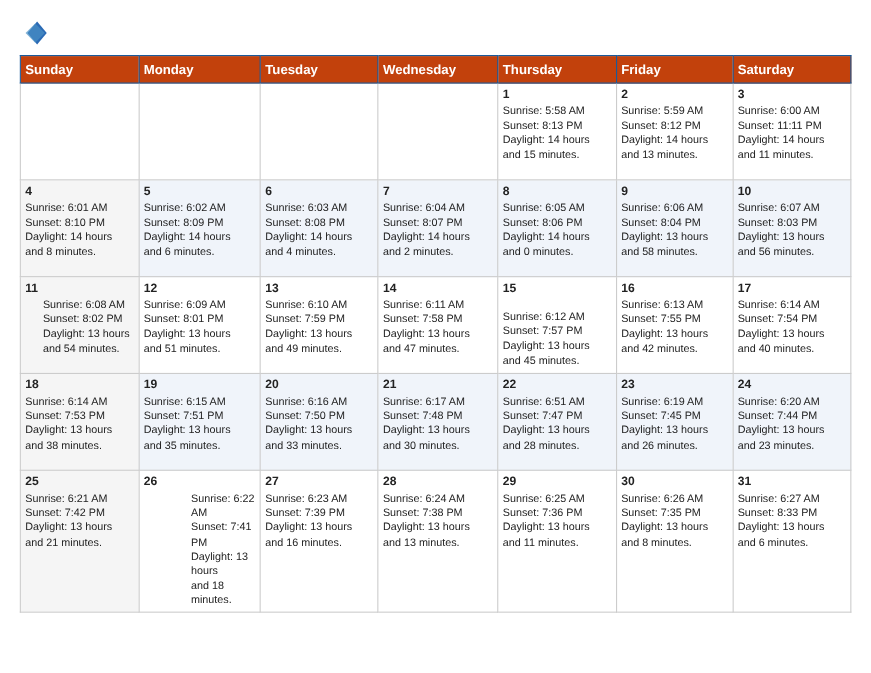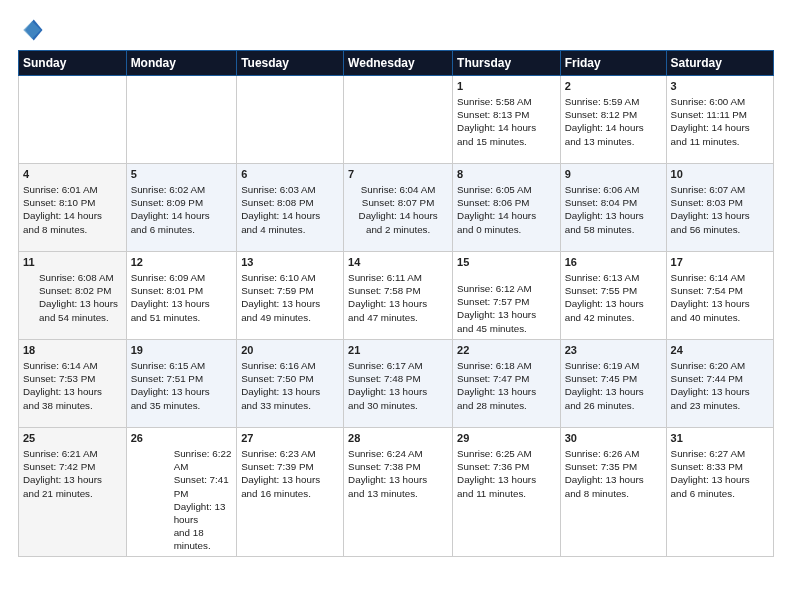--- a/index.html
+++ b/index.html
@@ -53,21 +53,21 @@
       font-size: 15px;
       color: #444;
       margin-top: 2px;
     }
     .calendar {
       width: 100%;
       border-collapse: collapse;
       font-size: 10.5px;
     }
     .calendar thead tr th {
-      background: #0f172a;
+      background: #c2410c;
       color: #fff;
       font-size: 12px;
       font-weight: bold;
       padding: 5px 4px;
       border: 1px solid #1a5a9a;
       text-align: left;
     }
     .calendar tbody tr td {
       vertical-align: top;
       border: 1px solid #ccc;
@@ -178,21 +178,21 @@
           </td>
           <td>
             <span class="day-num">6</span>
             <div class="day-info" style="white-space: pre-line;">Sunrise: 6:03 AM
 Sunset: 8:08 PM
 Daylight: 14 hours
 and 4 minutes.</div>
           </td>
           <td>
             <span class="day-num">7</span>
-            <div class="day-info" style="white-space: pre-line; text-align: center;">Sunrise: 6:04 AM
+            <div class="day-info" style="white-space: pre-line;">Sunrise: 6:04 AM
 Sunset: 8:07 PM
 Daylight: 14 hours
 and 2 minutes.</div>
           </td>
           <td>
             <span class="day-num">8</span>
             <div class="day-info" style="white-space: pre-line;">Sunrise: 6:05 AM
 Sunset: 8:06 PM
 Daylight: 14 hours
 and 0 minutes.</div>
@@ -287,21 +287,21 @@
           </td>
           <td>
             <span class="day-num">21</span>
             <div class="day-info" style="white-space: pre-line;">Sunrise: 6:17 AM
 Sunset: 7:48 PM
 Daylight: 13 hours
 and 30 minutes.</div>
           </td>
           <td>
             <span class="day-num">22</span>
-            <div class="day-info" style="white-space: pre-line;">Sunrise: 6:18 AM
+            <div class="day-info" style="white-space: pre-line;">Sunrise: 6:51 AM
 Sunset: 7:47 PM
 Daylight: 13 hours
 and 28 minutes.</div>
           </td>
           <td>
             <span class="day-num">23</span>
             <div class="day-info" style="white-space: pre-line;">Sunrise: 6:19 AM
 Sunset: 7:45 PM
 Daylight: 13 hours
 and 26 minutes.</div>

